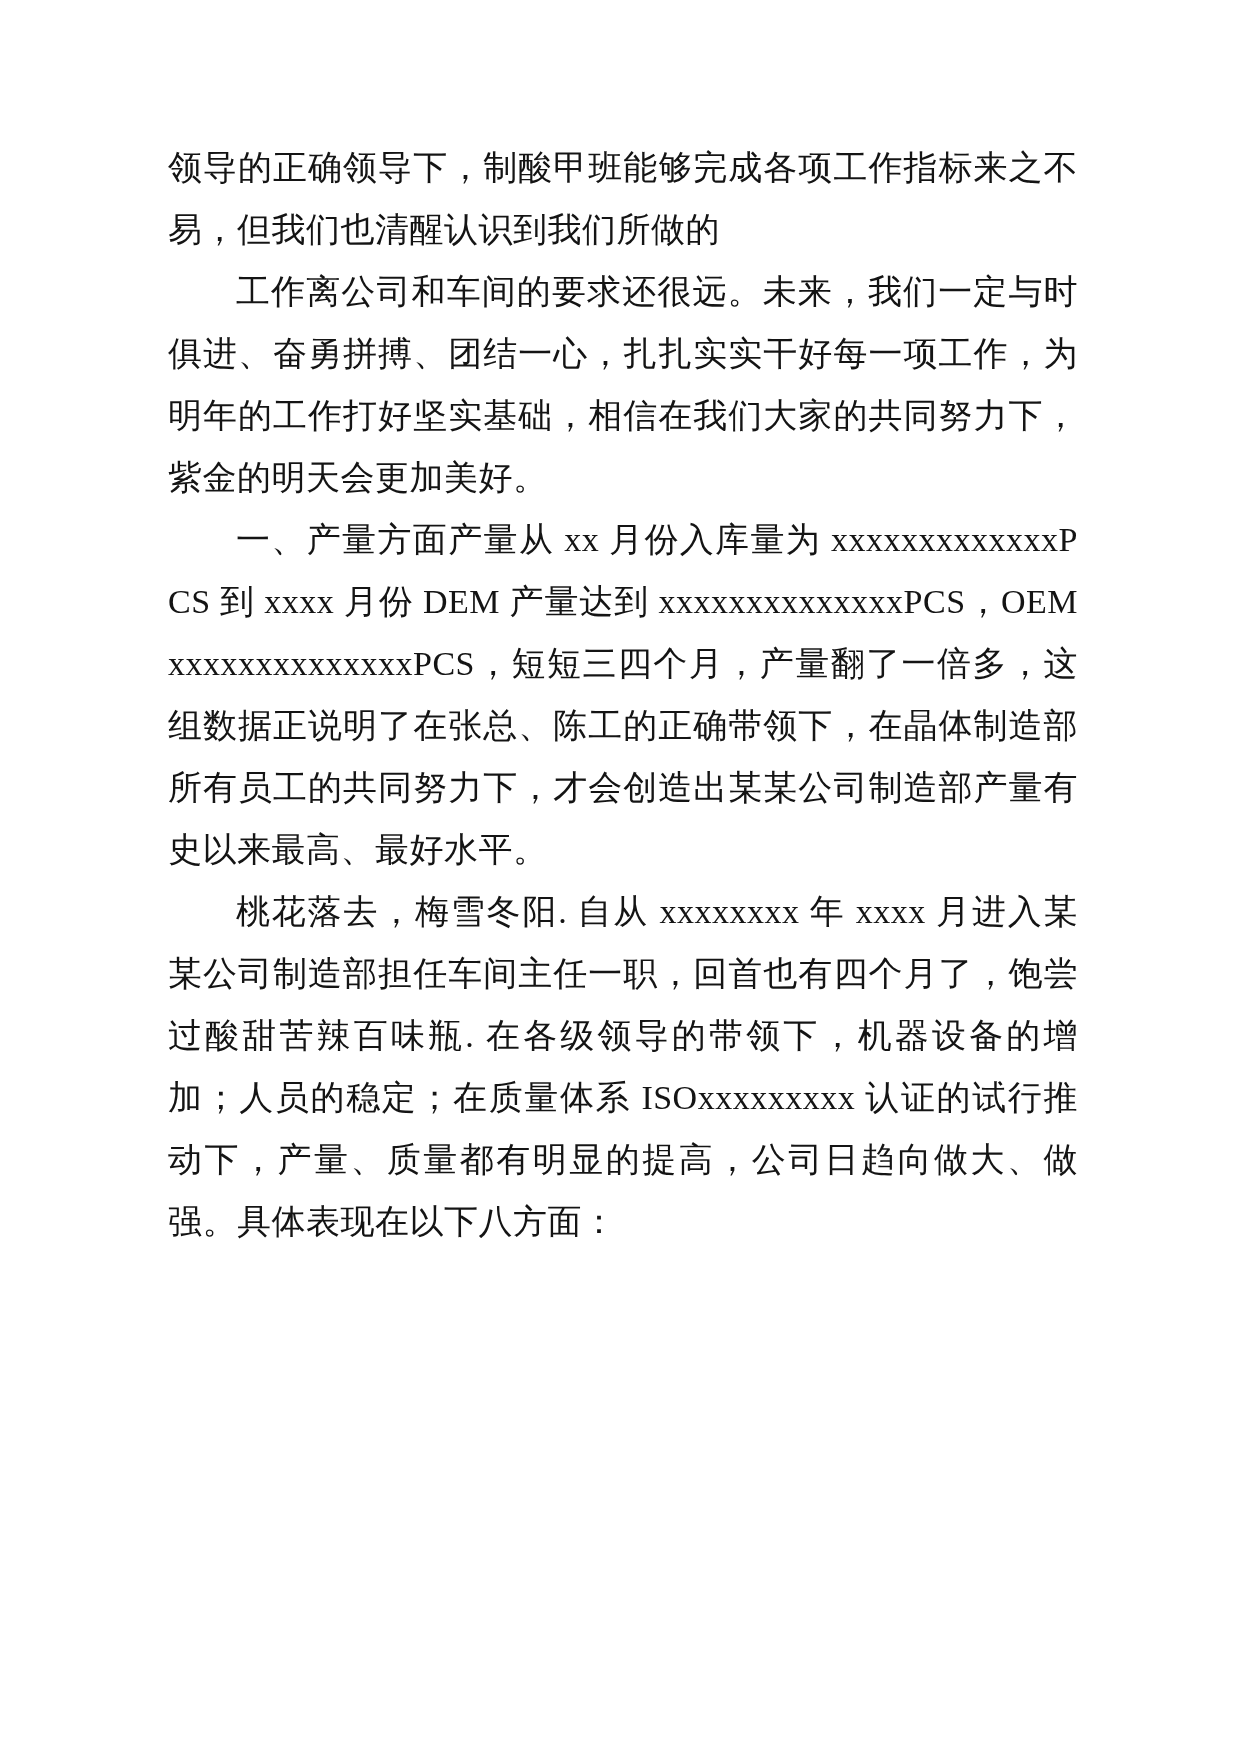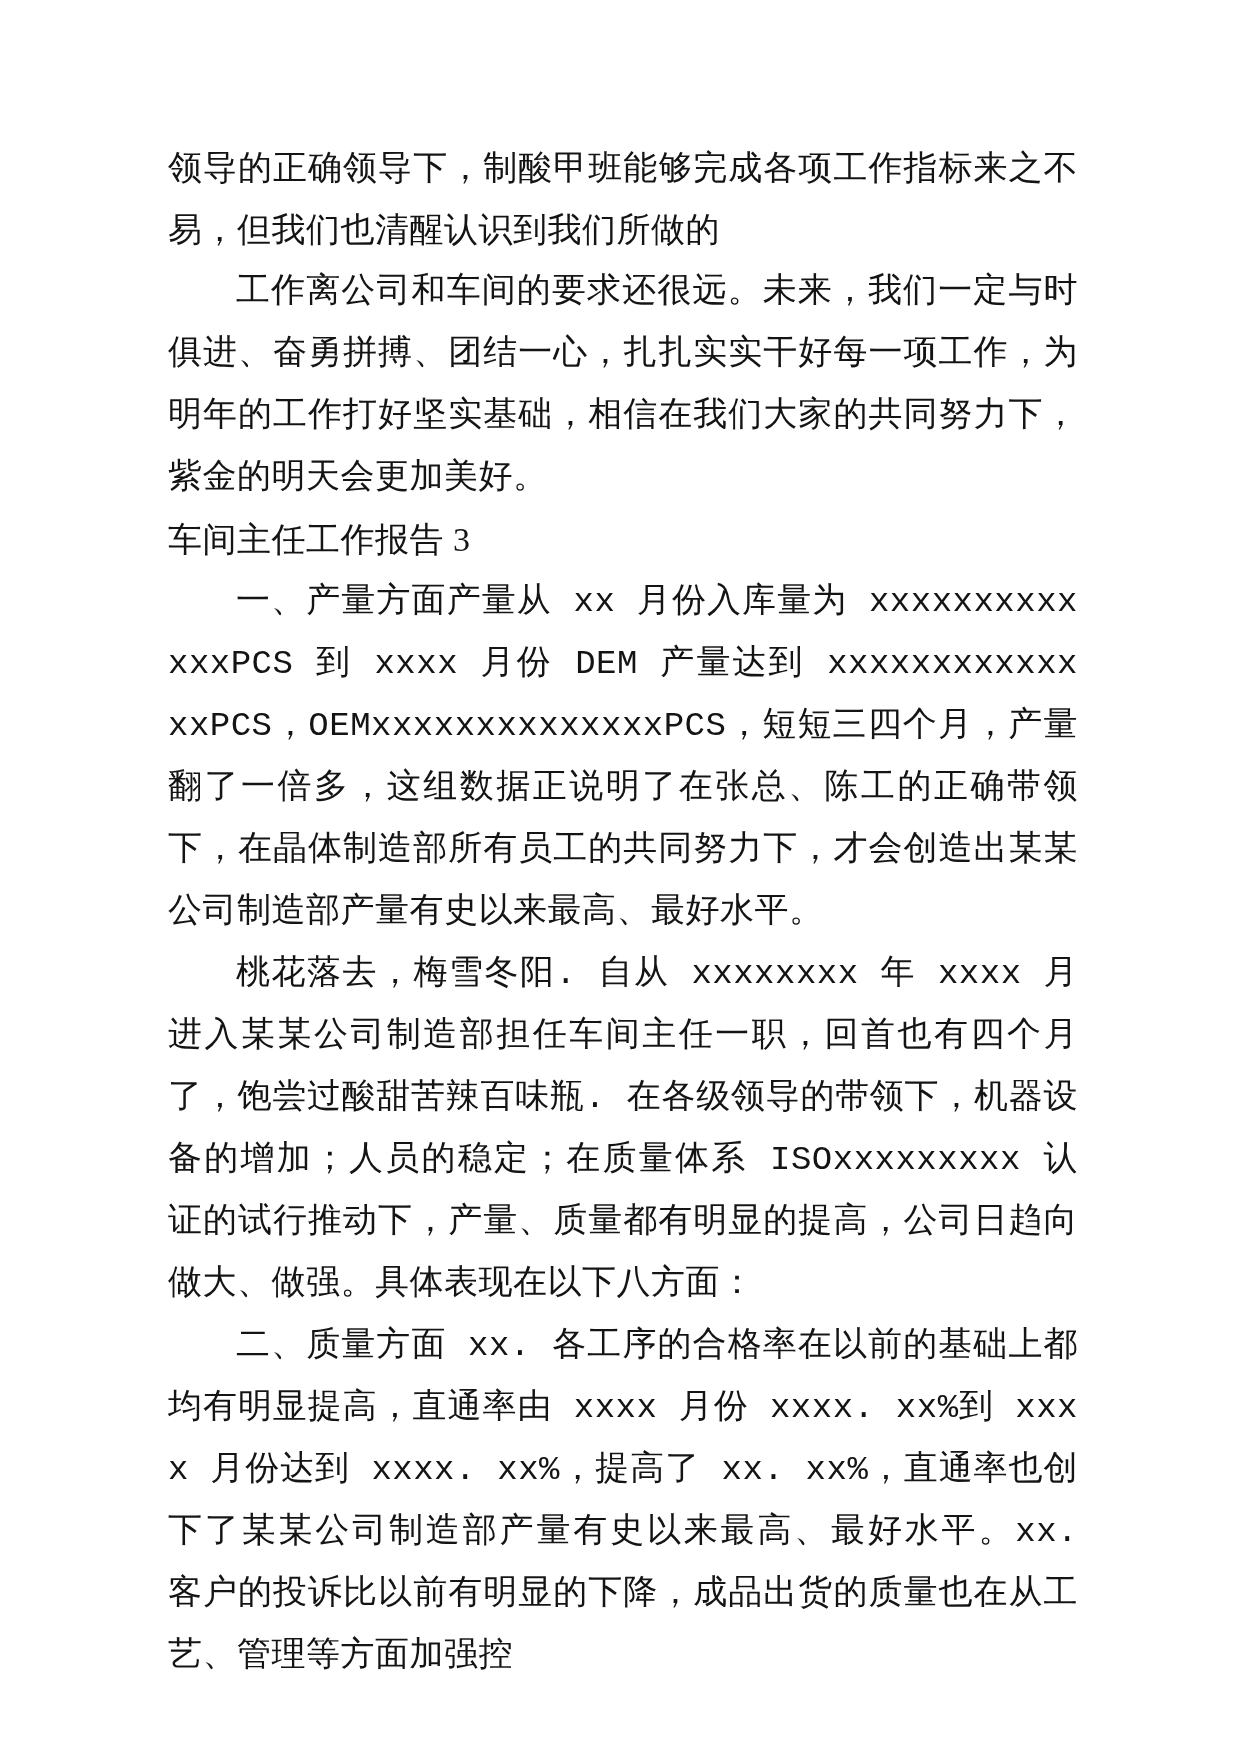--- a/index.html
+++ b/index.html
@@ -28,34 +28,31 @@
     line-height: 62px;
     color: #141414;
     font-weight: 400;
     text-align: justify;
     text-justify: inter-character;
     letter-spacing: 0.5px;
     word-break: break-all;
   }
   .para.indent {
     text-indent: 2em;
-    font-family: Liberation Mono, monospace;
   }
   .para.heading {
     text-indent: 0;
   }
 </style>
 </head>
 <body>
 
 <div class="page">
   <p class="para">领导的正确领导下，制酸甲班能够完成各项工作指标来之不易，但我们也清醒认识到我们所做的</p>
 
   <p class="para indent">工作离公司和车间的要求还很远。未来，我们一定与时俱进、奋勇拼搏、团结一心，扎扎实实干好每一项工作，为明年的工作打好坚实基础，相信在我们大家的共同努力下，紫金的明天会更加美好。</p>
 
-  <p class="para heading">车间主任工作报告 3</p>
 
   <p class="para indent">一、产量方面产量从 xx 月份入库量为 xxxxxxxxxxxxxPCS 到 xxxx 月份 DEM 产量达到 xxxxxxxxxxxxxxPCS，OEMxxxxxxxxxxxxxxPCS，短短三四个月，产量翻了一倍多，这组数据正说明了在张总、陈工的正确带领下，在晶体制造部所有员工的共同努力下，才会创造出某某公司制造部产量有史以来最高、最好水平。</p>
 
   <p class="para indent">桃花落去，梅雪冬阳. 自从 xxxxxxxx 年 xxxx 月进入某某公司制造部担任车间主任一职，回首也有四个月了，饱尝过酸甜苦辣百味瓶. 在各级领导的带领下，机器设备的增加；人员的稳定；在质量体系 ISOxxxxxxxxx 认证的试行推动下，产量、质量都有明显的提高，公司日趋向做大、做强。具体表现在以下八方面：</p>
 
-  <p class="para indent">二、质量方面 xx. 各工序的合格率在以前的基础上都均有明显提高，直通率由 xxxx 月份 xxxx. xx%到 xxxx 月份达到 xxxx. xx%，提高了 xx. xx%，直通率也创下了某某公司制造部产量有史以来最高、最好水平。xx. 客户的投诉比以前有明显的下降，成品出货的质量也在从工艺、管理等方面加强控</p>
 </div>
 
 </body></html>

